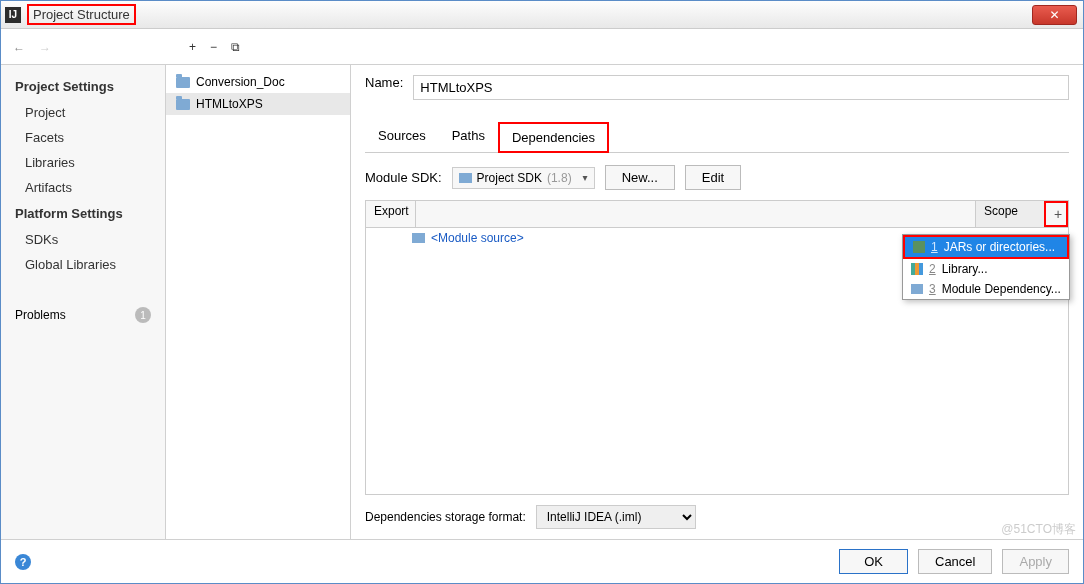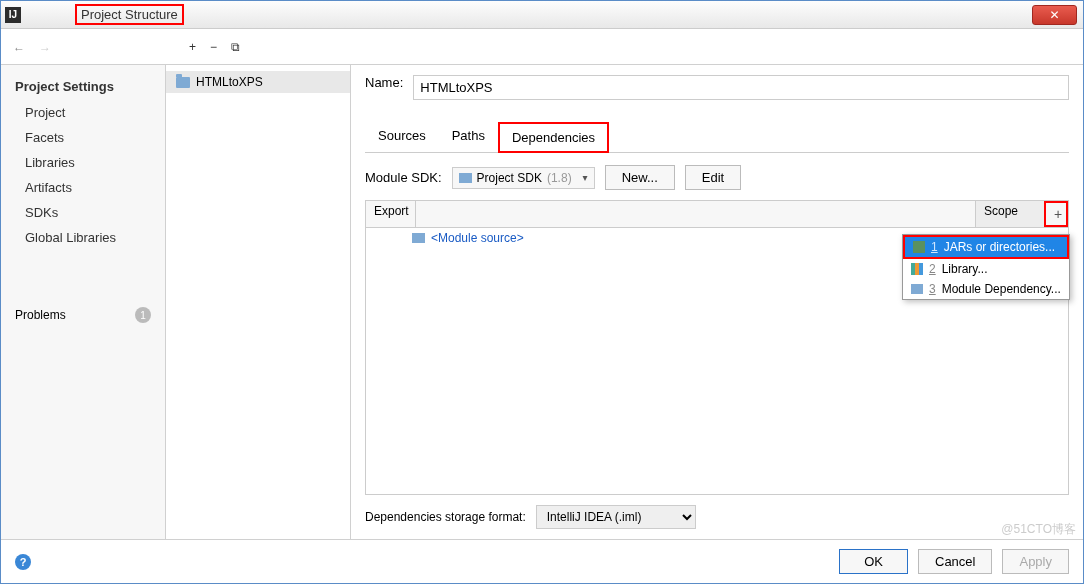--- a/index.html
+++ b/index.html
@@ -2,21 +2,21 @@
 <html><head>
   <meta charset="utf-8">
   <style>
     * { box-sizing: border-box; margin: 0; padding: 0; font-family: "Segoe UI", Tahoma, sans-serif; font-size: 12px; }
     body { background: #f0f0f0; width: 1084px; height: 584px; overflow: hidden; }
     
     .window { width: 1084px; height: 584px; background: #fff; border: 1px solid #5a8cc7; box-shadow: 0 0 8px rgba(0,0,0,0.3); display: flex; flex-direction: column; }
     
     .titlebar { height: 28px; background: linear-gradient(to bottom, #fdfdfd, #e8e8e8); border-bottom: 1px solid #ccc; display: flex; align-items: center; padding: 0 0 0 4px; }
     .titlebar .app-icon { width: 16px; height: 16px; background: #2c2c2c; color: #fff; display: flex; align-items: center; justify-content: center; font-size: 10px; font-weight: bold; margin-right: 6px; }
-    .titlebar .title { flex: 0 0 auto; font-size: 13px; color: #333; border: 2px solid red; padding: 1px 4px; margin-left: 48px; }
+    .titlebar .title { flex: 0 0 auto; font-size: 13px; color: #333; border: 2px solid red; padding: 1px 4px; }
     .titlebar .spacer { flex: 1; }
     .titlebar .close { width: 45px; height: 20px; background: linear-gradient(to bottom, #e95c4f, #c8372b); border: 1px solid #a02820; border-radius: 3px; display: flex; align-items: center; justify-content: center; color: #fff; font-size: 12px; margin-right: 6px; cursor: pointer; }
     
     .toolbar { height: 36px; border-bottom: 1px solid #d0d0d0; display: flex; align-items: center; padding: 0 12px; }
     .toolbar .nav { display: flex; gap: 14px; color: #888; font-size: 16px; }
     .toolbar .nav span { cursor: pointer; }
     .toolbar .mid { margin-left: 138px; display: flex; gap: 14px; color: #333; font-size: 14px; }
     
     .body { flex: 1; display: flex; min-height: 0; }
     
@@ -111,31 +111,36 @@
     </div>
   </div>
 
   <div class="body">
     <div class="sidebar">
       <div class="section">Project Settings</div>
       <div class="item">Project</div>
       <div class="item">Facets</div>
       <div class="item">Libraries</div>
       <div class="item">Artifacts</div>
+      <div class="section">Platform Settings</div>
       <div class="item">SDKs</div>
       <div class="item">Global Libraries</div>
       <div style="flex:1"></div>
       <div class="problems">
         <span>Problems</span>
         <span class="badge">1</span>
       </div>
       <div style="height:200px"></div>
     </div>
 
     <div class="module-list">
+      <div class="module">
+        <span class="folder-icon"></span>
+        <span>Conversion_Doc</span>
+      </div>
       <div class="module selected">
         <span class="folder-icon"></span>
         <span>HTMLtoXPS</span>
       </div>
     </div>
 
     <div class="main">
       <div class="name-row">
         <label>Name:</label>
         <input type="text" value="HTMLtoXPS" style="">

